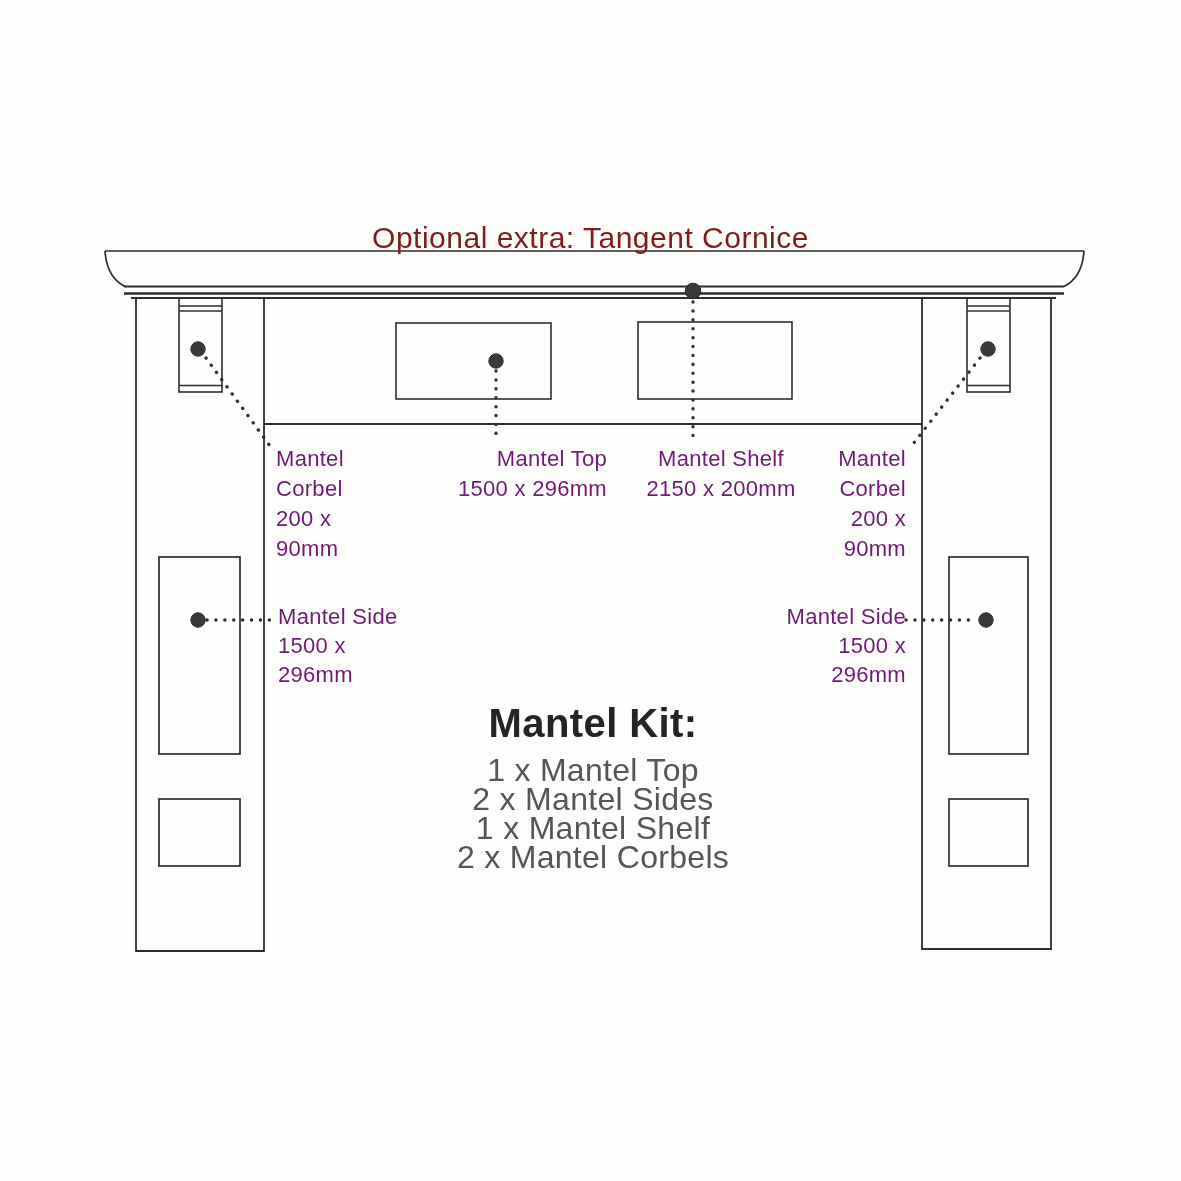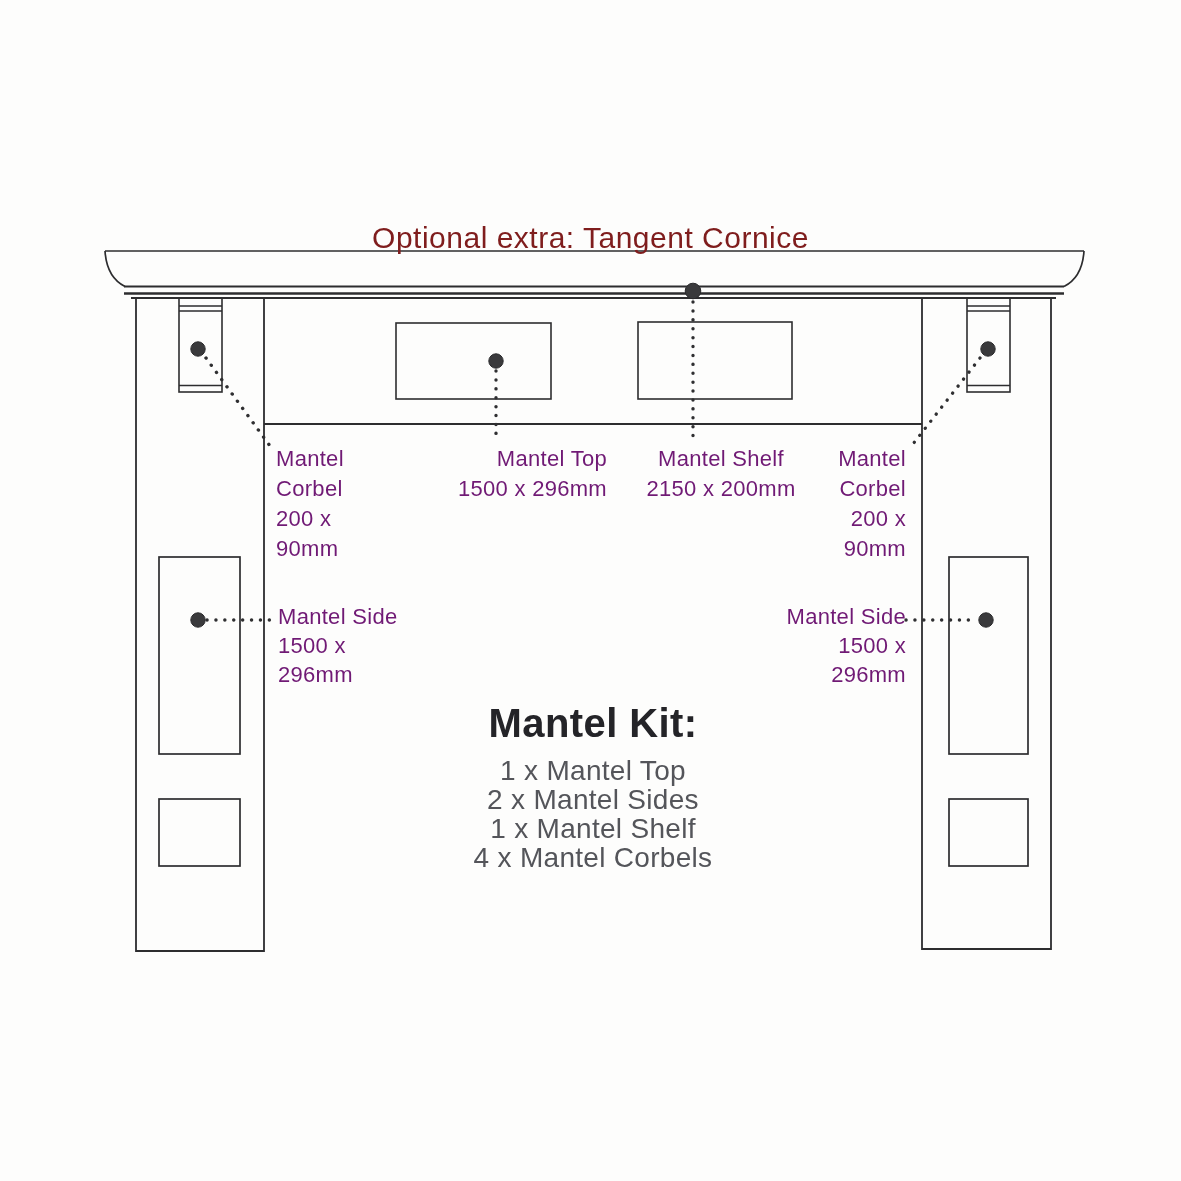--- a/index.html
+++ b/index.html
@@ -52,21 +52,21 @@
     text-align: center;
     font-size: 40px;
     line-height: 38px;
     font-weight: bold;
     color: #242428;
     letter-spacing: 0.4px;
   }
   .kit-list {
     left: 393px; top: 756px; width: 400px;
     text-align: center;
-    font-size: 28px;
+    font-size: 32px;
     line-height: 29px;
     color: #54555a;
   }
 </style>
 </head>
 <body>
 
 <div class="stage">
 
   <svg class="drawing" width="1181" height="1181" viewBox="0 0 1181 1181">
@@ -158,16 +158,16 @@
     <div>Mantel Side</div>
     <div>1500 x</div>
     <div>296mm</div>
   </div>
 
   <div class="txt kit-heading">Mantel Kit:</div>
   <div class="txt kit-list">
     <div>1 x Mantel Top</div>
     <div>2 x Mantel Sides</div>
     <div>1 x Mantel Shelf</div>
-    <div>4 x Mantel Corbels</div>
+    <div>2 x Mantel Corbels</div>
   </div>
 
 </div>
 
 </body></html>

